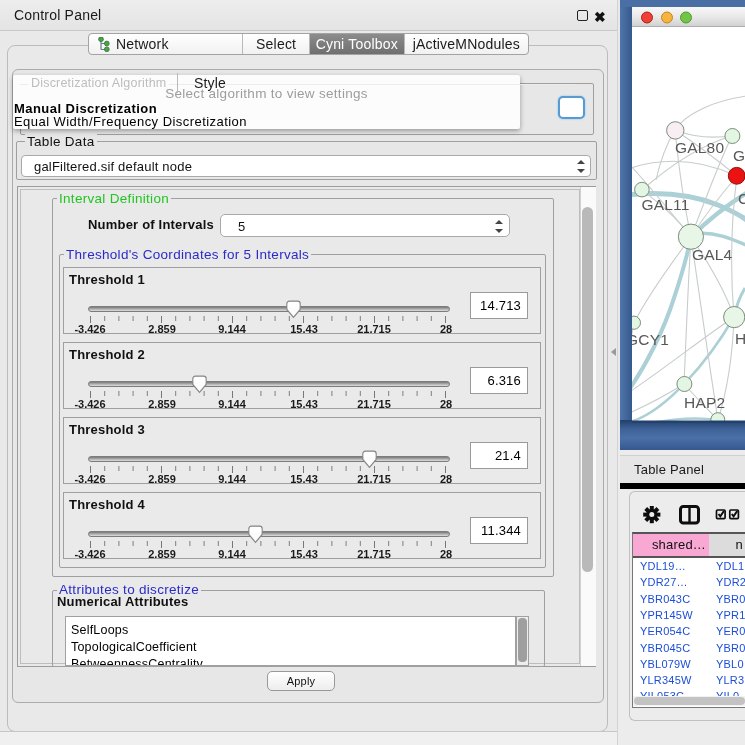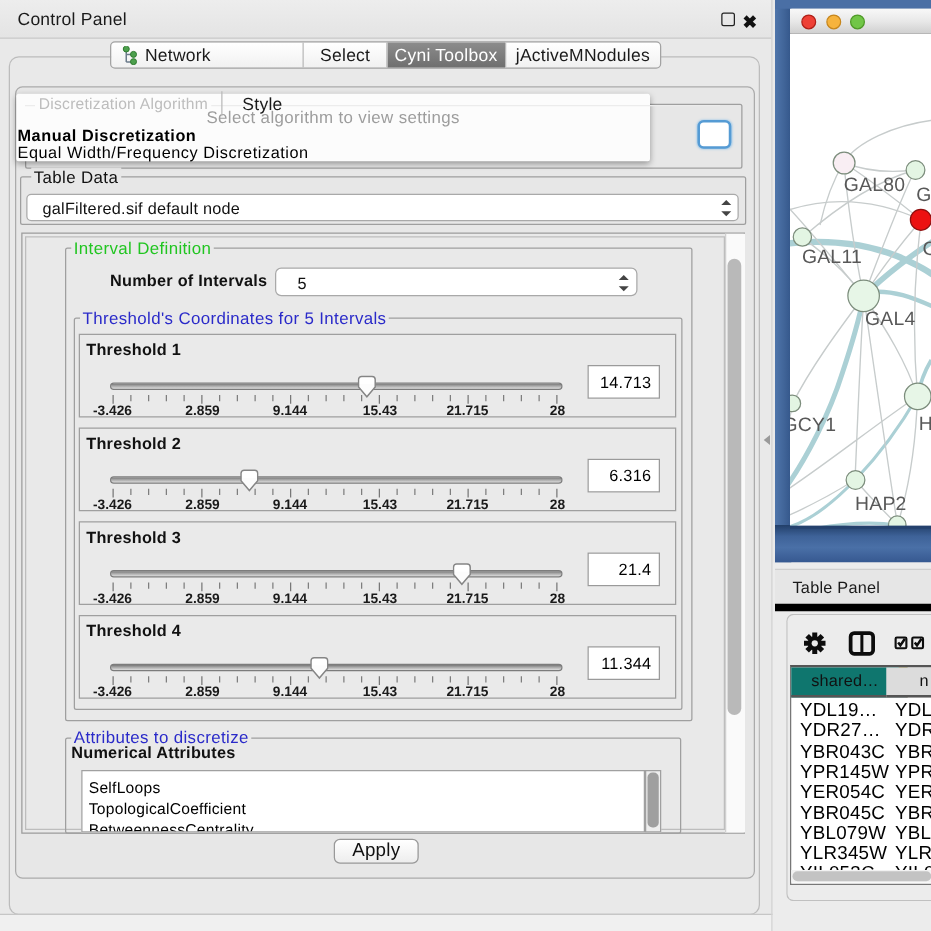--- a/index.html
+++ b/index.html
@@ -43,30 +43,30 @@
 .track{position:absolute;left:24px;width:362px;height:6px;border-radius:3px;background:linear-gradient(#787878,#a8a8a8 45%,#dedede);border:1px solid #7c7c7c;box-sizing:border-box;}
 .thumb{position:absolute;width:15px;height:19px;}
 .numbox{position:absolute;left:406px;width:58px;height:27px;background:#fff;border:1px solid #9a9a9a;box-sizing:border-box;font-size:13px;color:#000;text-align:right;}
 .numbox span{position:absolute;right:6px;top:5px;}
 .ticklbl{position:absolute;font-size:11px;font-weight:bold;color:#1a1a1a;transform:translateX(-50%);letter-spacing:0;}
 
 #attrlist{left:65px;top:616px;width:451px;height:50px;background:#fff;border:1px solid #a0a0a0;box-sizing:border-box;font-size:12.5px;color:#000;overflow:hidden;}
 #attrsb{left:516px;top:616px;width:13px;height:50px;background:#eee;border:1px solid #a0a0a0;box-sizing:border-box;}
 #attrsbthumb{left:518px;top:618px;width:9px;height:44px;background:#9f9f9f;border-radius:4px;}
 
-#applybtn{left:267px;top:671px;width:68px;height:20px;border:1px solid #999;border-radius:5px;background:linear-gradient(#fff,#ededed);box-sizing:border-box;text-align:center;font-size:15px;color:#111;line-height:18px;}
+#applybtn{left:267px;top:671px;width:68px;height:20px;border:1px solid #999;border-radius:5px;background:linear-gradient(#fff,#ededed);box-sizing:border-box;text-align:center;font-size:11px;color:#111;line-height:18px;}
 
 #netframe{left:620px;top:0;width:125px;height:450px;}
 
 #tptitle{left:620px;top:455px;width:125px;height:27px;background:#e6e6e6;border-top:1px solid #cfcfcf;border-bottom:6px solid #000000;}
 #tptitle .t{position:absolute;left:14px;top:6px;font-size:13px;color:#1a1a1a;}
 #tablepanel{left:629px;top:491px;width:116px;height:230px;background:#ececec;border:1px solid #c0c0c0;border-radius:6px 0 0 6px;border-right:none;box-sizing:border-box;}
 #tbl{left:632px;top:532px;width:113px;height:176px;background:#fff;border:1px solid #777;border-top:2px solid #555;border-right:none;box-sizing:border-box;}
 .hdr{position:absolute;top:534px;height:24px;border-bottom:2px solid #555;box-sizing:border-box;font-size:13px;color:#111;text-align:center;line-height:22px;}
-.row{position:absolute;font-size:15px;color:#000000;}
+.row{position:absolute;font-size:11px;color:#1d4ed8;}
 #hsb{left:633px;top:696px;width:112px;height:10px;background:#f2f2f2;}
 #hsbthumb{left:634px;top:697px;width:111px;height:8px;background:#c3c3c3;border-radius:4px;}
 </style>
 </head>
 <body>
 <div id="root">
 
   <div id="titlebar" class="abs">
       <div class="t abs">Control Panel</div>
     </div>
@@ -448,21 +448,21 @@
       </g>
       <g stroke="#0d0d0d" fill="none" stroke-width="1.7">
         <rect x="73.5" y="6" width="8.6" height="8.6" rx="1"></rect>
         <path d="M75.5,10 l1.8,2.3 3.6,-5.3" stroke-width="2"></path>
         <rect x="86.8" y="6" width="8.6" height="8.6" rx="1"></rect>
         <path d="M88.8,10 l1.8,2.3 3.6,-5.3" stroke-width="2"></path>
       </g>
     </svg>
 
   <div id="tbl" class="abs"></div>
-  <div class="hdr" style="left:633px;width:93px;background:#0f766e;border-right:7px solid #a16207;">shared…</div>
+  <div class="hdr" style="left:633px;width:93px;background:#f9a8d4;border-right:1px solid #a16207;">shared…</div>
   <div class="hdr" style="left:709px;width:36px;background:#dcdcdc;text-align:right;padding-right:2px;">n</div>
   <div class="row" style="left:640px;top:560px;">YDL19…</div>
   <div class="row" style="left:716px;top:560px;">YDL1</div>
   <div class="row" style="left:640px;top:576px;">YDR27…</div>
   <div class="row" style="left:716px;top:576px;">YDR2</div>
   <div class="row" style="left:640px;top:593px;">YBR043C</div>
   <div class="row" style="left:716px;top:593px;">YBR0</div>
   <div class="row" style="left:640px;top:609px;">YPR145W</div>
   <div class="row" style="left:716px;top:609px;">YPR1</div>
   <div class="row" style="left:640px;top:625px;">YER054C</div>

